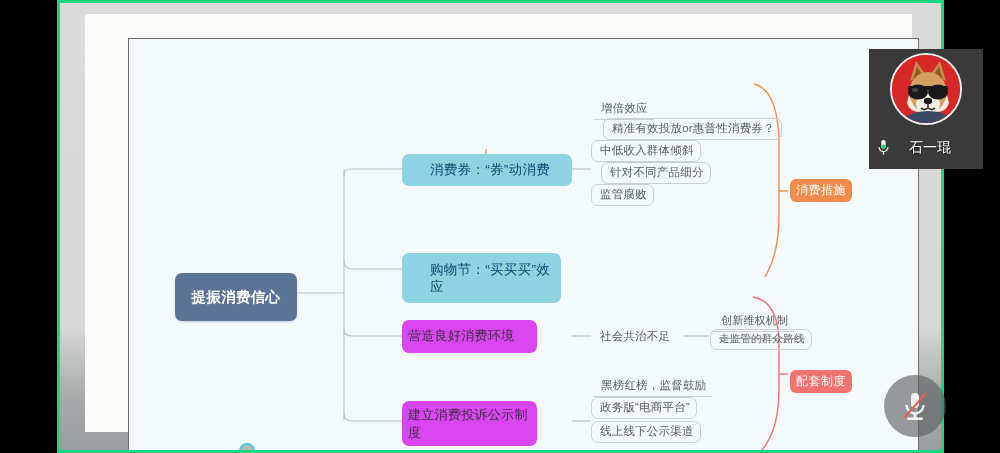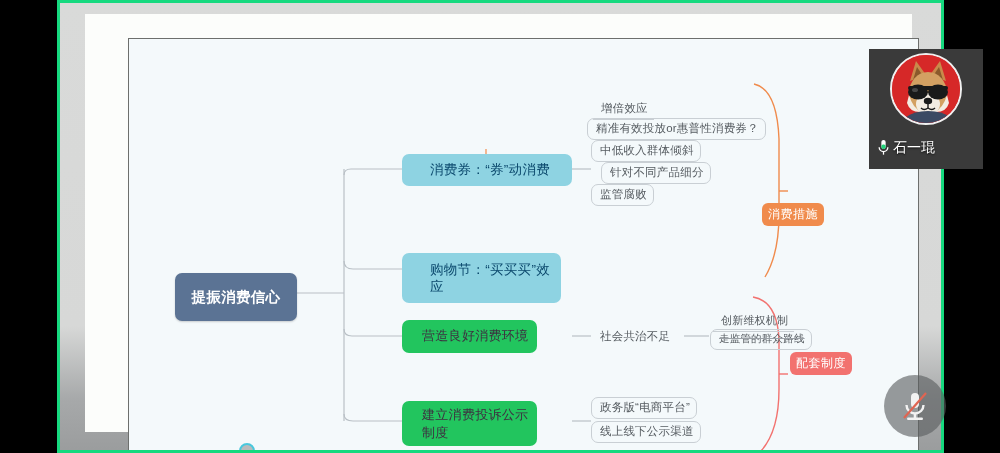--- a/index.html
+++ b/index.html
@@ -58,21 +58,21 @@
   }
   .node.center {
     background: #5b7394;
     font-weight: bold;
     font-size: 14.5px;
     justify-content: center;
     box-shadow: 0 1px 2px rgba(0,0,0,.18);
   }
   .node.cyan   { background: #8ed3e2; color: #0c4a6e; font-size: 13.5px; padding-left: 28px; }
   .node.orange { background: #f08b4c; color: #fff; font-size: 12.5px; justify-content: center; text-align: center; padding: 0 8px; }
-  .node.purple { background: #22c55e; color: #3d3040; font-size: 13px; padding-left: 20px; }
+  .node.purple { background: #d946ef; color: #3d3040; font-size: 13px; padding-left: 6px; }
 
   
   .tag {
     position: absolute;
     border-radius: 6px;
     color: #fff; font-size: 12px;
     display: flex; align-items: center; justify-content: center;
     letter-spacing: .5px;
   }
   .tag.orange { background: #f08b4c; }
@@ -118,21 +118,21 @@
     position: absolute;
     left: 50%; top: 40px; transform: translate(-50%,-50%);
     width: 72px; height: 72px; border-radius: 50%;
     background: #d62828;
     border: 2px solid #f0f0f0;
     overflow: hidden;
   }
   .tile-name {
     position: absolute;
     left: 8px; bottom: 12px;
-    display: flex; align-items: center; gap: 3px;
+    display: flex; align-items: center; gap: 19px;
     color: #fff; font-size: 14px;
     text-shadow: 0 1px 2px rgba(0,0,0,.8);
   }
   .mic-mini { width: 13px; height: 18px; display:block; }
 
   
   .mute-btn {
     position: absolute;
     left: 884px; top: 375px; width: 62px; height: 62px;
     border-radius: 50%;
@@ -184,46 +184,47 @@
           <div class="node center" style="left:46px; top:234px; width:122px; height:48px;">
             <span>提振消费信心</span>
           </div>
 
 
           <div class="node cyan" style="left:273px; top:115px; width:170px; height:32px;">
             <span>消费券：“券”动消费</span>
           </div>
 
           <div class="leaf ul" style="left:464px; top:60px;">增倍效应</div>
-          <div class="leaf boxed" style="left:458px; top:79px; border-bottom-color:#c9cfd4;">精准有效投放or惠普性消费券？</div>
+          <div class="leaf boxed" style="left:474px; top:79px; border-bottom-color:#c9cfd4;">精准有效投放or惠普性消费券？</div>
           <div class="leaf boxed" style="left:462px; top:101px;">中低收入群体倾斜</div>
           <div class="leaf boxed" style="left:472px; top:123px;">针对不同产品细分</div>
           <div class="leaf boxed" style="left:462px; top:145px;">监管腐败</div>
 
           <div class="node cyan" style="left:273px; top:214px; width:159px; height:50px;">
             <span>购物节：“买买买”效应</span>
           </div>
 
           <div class="node purple" style="left:273px; top:281px; width:135px; height:33px;">
             <span>营造良好消费环境</span>
           </div>
           <div class="leaf" style="left:463px; top:288px;">社会共治不足</div>
           <div class="leaf ul" style="left:584px; top:272px; font-size:11px;">创新维权机制</div>
           <div class="leaf boxed strike" style="left:581px; top:290px; font-size:10.5px;">走监管的群众路线</div>
 
           <div class="node purple" style="left:273px; top:362px; width:135px; height:45px; align-items:center;">
             <span style="line-height:1.35;">建立消费投诉公示制度</span>
           </div>
+          <div class="leaf ul" style="left:464px; top:337px;">黑榜红榜，监督鼓励</div>
           <div class="leaf boxed" style="left:462px; top:358px;">政务版“电商平台”</div>
           <div class="leaf boxed" style="left:462px; top:382px;">线上线下公示渠道</div>
 
-          <div class="tag orange" style="left:633px; top:140px; width:62px; height:23px;margin-top:24px;">
+          <div class="tag orange" style="left:661px; top:140px; width:62px; height:23px;">
             <span>消费措施</span>
           </div>
-          <div class="tag red" style="left:661px; top:313px; width:62px; height:23px;text-align:right;">
+          <div class="tag red" style="left:661px; top:331px; width:62px; height:23px;text-align:right;">
             <span>配套制度</span>
           </div>
 
         </div>
       </div>
     </div>
 
     <div class="cyan-bubble" style="left:182px; top:443px;"></div>
   </div>
 

